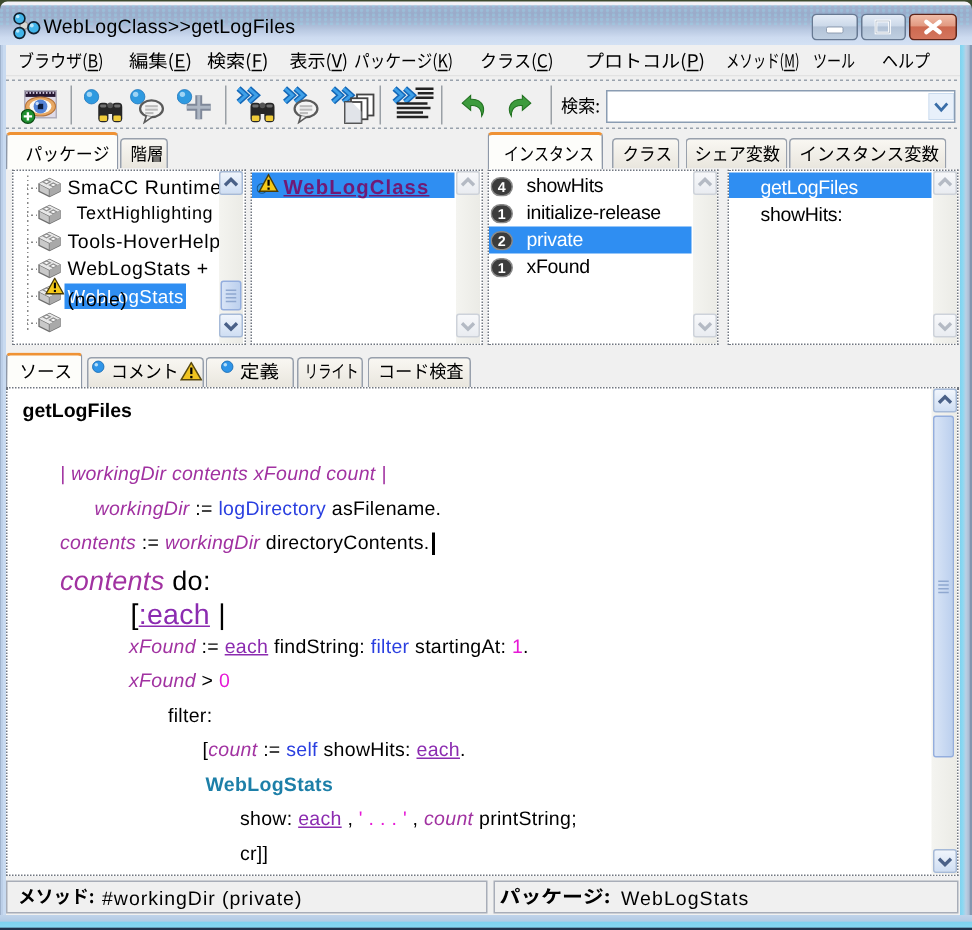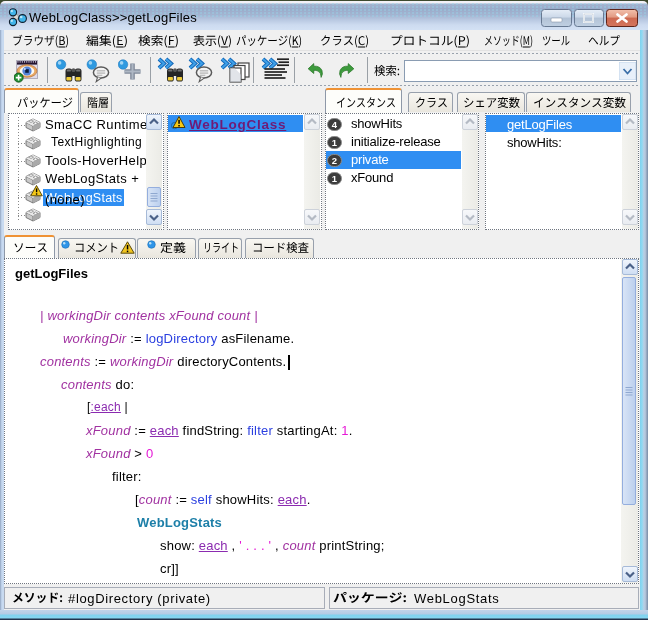--- a/index.html
+++ b/index.html
@@ -511,35 +511,35 @@
     <rect x="3.5" y="117.5" width="7" height="1" fill="#8fa8d0"></rect>
   </svg>
 <div class="abs" style="left:622px;top:566px;width:16px;height:16px;background:linear-gradient(#f0f5fc,#cfdef3);border:1px solid #a6bad8;border-radius:2px;"></div>
 <svg class="abs" style="left:622px;top:566px" width="16" height="16" viewBox="0 0 16 16">
     <path d="M4 6.5 L8 10.5 L12 6.5" stroke="#4a6188" stroke-width="2.2" fill="none"></path>
   </svg>
 <div class="txt" style="left:15px;top:265.5px;font-size:13px;letter-spacing:0.2px;"><span style="color:#000;font-weight:bold;letter-spacing:0;">getLogFiles</span></div>
 <div class="txt" style="left:40px;top:308.0px;font-size:13px;letter-spacing:0.2px;"><span style="color:#a132a1;font-style:italic;">| </span><span style="color:#a132a1;font-style:italic;">workingDir contents xFound count</span><span style="color:#a132a1;font-style:italic;"> |</span></div>
 <div class="txt" style="left:40px;top:331.0px;font-size:13px;letter-spacing:0.2px;margin-left:23px;"><span style="color:#a132a1;font-style:italic;">workingDir</span><span style="color:#000;"> := </span><span style="color:#2a3fe0;">logDirectory</span><span style="color:#000;"> asFilename.</span></div>
 <div class="txt" style="left:40px;top:354.0px;font-size:13px;letter-spacing:0.2px;"><span style="color:#a132a1;font-style:italic;">contents</span><span style="color:#000;"> := </span><span style="color:#a132a1;font-style:italic;">workingDir</span><span style="color:#000;"> directoryContents.</span></div>
-<div class="txt" style="left:40px;top:377.0px;font-size:13px;letter-spacing:0.2px;margin-left:21px;"><span style="color:#a132a1;font-style:italic;">contents</span><span style="color:#000;"> do:</span></div>
-<div class="txt" style="left:87px;top:400.0px;font-size:12px;letter-spacing:0.2px;"><span style="color:#000;">[</span><span style="color:#8b2bb0;text-decoration:underline;">:each</span><span style="color:#000;"> |</span></div>
+<div class="txt" style="left:40px;top:377.0px;font-size:18px;letter-spacing:0.2px;"><span style="color:#a132a1;font-style:italic;">contents</span><span style="color:#000;"> do:</span></div>
+<div class="txt" style="left:87px;top:400.0px;font-size:19px;letter-spacing:0.2px;"><span style="color:#000;">[</span><span style="color:#8b2bb0;text-decoration:underline;">:each</span><span style="color:#000;"> |</span></div>
 <div class="txt" style="left:86px;top:423.0px;font-size:13px;letter-spacing:0.2px;"><span style="color:#a132a1;font-style:italic;">xFound</span><span style="color:#000;"> := </span><span style="color:#8b2bb0;text-decoration:underline;">each</span><span style="color:#000;"> findString: </span><span style="color:#2a3fe0;">filter</span><span style="color:#000;"> startingAt: </span><span style="color:#e619d6;">1</span><span style="color:#000;">.</span></div>
 <div class="txt" style="left:86px;top:446.0px;font-size:13px;letter-spacing:0.2px;"><span style="color:#a132a1;font-style:italic;">xFound</span><span style="color:#000;"> &gt; </span><span style="color:#e619d6;">0</span></div>
 <div class="txt" style="left:112px;top:469.0px;font-size:13px;letter-spacing:0.2px;"><span style="color:#000;">filter:</span></div>
 <div class="txt" style="left:135px;top:492.0px;font-size:13px;letter-spacing:0.2px;"><span style="color:#000;">[</span><span style="color:#a132a1;font-style:italic;">count</span><span style="color:#000;"> := </span><span style="color:#2a3fe0;">self</span><span style="color:#000;"> showHits: </span><span style="color:#8b2bb0;text-decoration:underline;">each</span><span style="color:#000;">.</span></div>
 <div class="txt" style="left:137px;top:515.0px;font-size:13px;letter-spacing:0.2px;"><span style="color:#1d7fa8;font-weight:bold;">WebLogStats</span></div>
 <div class="txt" style="left:160px;top:538.0px;font-size:13px;letter-spacing:0.2px;"><span style="color:#000;">show: </span><span style="color:#8b2bb0;text-decoration:underline;">each</span><span style="color:#000;"> , </span><span style="color:#e619d6;">' . . . '</span><span style="color:#000;"> , </span><span style="color:#a132a1;font-style:italic;">count</span><span style="color:#000;"> printString;</span></div>
 <div class="txt" style="left:160px;top:561.0px;font-size:13px;letter-spacing:0.2px;"><span style="color:#000;">cr]]</span></div>
 <div class="abs" style="left:288px;top:355px;width:1.5px;height:15px;background:#000;"></div>
 <div class="abs" style="left:4px;top:587px;width:321px;height:22px;background:#f0f0f0;border:1px solid #a8adb8;"></div>
 <div class="abs" style="left:329px;top:587px;width:310px;height:22px;background:#f0f0f0;border:1px solid #a8adb8;"></div>
 <svg width="53" height="18" viewBox="0 0 53 18" style="position:absolute;left:12px;top:589px;overflow:visible">
     <g transform="translate(0,13)">
       <path transform="scale(0.9827,1)" d="M10.1 -8.8Q10.0 -8.6 9.9 -8.3Q9.7 -8.0 9.6 -7.7Q9.4 -7.1 9.1 -6.4Q8.7 -5.7 8.3 -5.0Q7.9 -4.3 7.4 -3.7Q6.9 -2.9 6.2 -2.2Q5.5 -1.5 4.6 -0.8Q3.7 -0.0 2.5 0.6L1.2 -0.6Q2.8 -1.4 4.0 -2.4Q5.2 -3.4 6.1 -4.7Q6.9 -5.6 7.3 -6.5Q7.7 -7.4 8.0 -8.3Q8.1 -8.6 8.2 -8.9Q8.3 -9.2 8.3 -9.4ZM3.5 -7.7Q4.0 -7.4 4.5 -7.0Q5.0 -6.7 5.5 -6.3Q6.0 -6.0 6.5 -5.6Q7.0 -5.3 7.4 -5.0Q8.3 -4.2 9.2 -3.4Q10.2 -2.6 10.9 -1.8L9.6 -0.5Q8.9 -1.4 8.0 -2.1Q7.2 -2.9 6.3 -3.7Q6.0 -4.0 5.5 -4.3Q5.1 -4.6 4.6 -5.0Q4.1 -5.4 3.6 -5.7Q3.1 -6.1 2.5 -6.4Z M14.9 -0.7Q16.4 -1.3 17.4 -2.2Q18.4 -3.0 19.0 -4.0Q19.7 -4.9 20.0 -5.9Q20.3 -6.8 20.4 -7.6Q20.5 -8.0 20.6 -8.4Q20.6 -8.8 20.6 -9.0L22.5 -8.8Q22.4 -8.4 22.3 -8.0Q22.2 -7.6 22.2 -7.4Q22.0 -6.3 21.6 -5.2Q21.2 -4.2 20.5 -3.2Q19.8 -2.1 18.8 -1.1Q17.8 -0.2 16.4 0.5ZM14.7 -9.0Q14.9 -8.7 15.2 -8.2Q15.5 -7.7 15.8 -7.2Q16.1 -6.7 16.3 -6.2Q16.6 -5.8 16.8 -5.5L15.2 -4.6Q15.0 -5.1 14.7 -5.6Q14.4 -6.1 14.1 -6.6Q13.9 -7.1 13.6 -7.5Q13.3 -7.9 13.1 -8.2Z M30.1 -7.1Q30.1 -6.9 30.3 -6.6Q30.4 -6.2 30.6 -5.8Q30.7 -5.4 30.9 -5.1Q31.0 -4.7 31.0 -4.5L29.6 -4.0Q29.6 -4.2 29.4 -4.6Q29.3 -4.9 29.2 -5.3Q29.0 -5.7 28.9 -6.1Q28.7 -6.4 28.6 -6.7ZM34.5 -6.3Q34.4 -6.0 34.3 -5.8Q34.3 -5.6 34.2 -5.4Q34.0 -4.5 33.6 -3.6Q33.2 -2.7 32.6 -1.9Q31.7 -0.8 30.7 -0.0Q29.6 0.7 28.5 1.1L27.3 -0.2Q27.9 -0.3 28.7 -0.7Q29.4 -1.1 30.1 -1.6Q30.8 -2.1 31.3 -2.7Q31.7 -3.2 32.0 -3.9Q32.3 -4.5 32.5 -5.3Q32.7 -6.0 32.8 -6.8ZM27.3 -6.5Q27.4 -6.3 27.5 -5.9Q27.7 -5.5 27.9 -5.1Q28.0 -4.8 28.2 -4.4Q28.3 -4.0 28.4 -3.8L26.9 -3.2Q26.9 -3.4 26.7 -3.8Q26.6 -4.2 26.4 -4.6Q26.2 -5.1 26.1 -5.4Q25.9 -5.8 25.8 -6.0Z M44.2 -8.9Q44.4 -8.7 44.6 -8.4Q44.8 -8.0 44.9 -7.7Q45.1 -7.4 45.3 -7.1L44.2 -6.6Q44.1 -7.0 43.9 -7.3Q43.7 -7.6 43.6 -7.9Q43.4 -8.2 43.2 -8.5ZM45.8 -9.6Q45.9 -9.3 46.1 -9.0Q46.4 -8.7 46.6 -8.4Q46.8 -8.1 46.9 -7.8L45.9 -7.3Q45.7 -7.7 45.5 -8.0Q45.3 -8.3 45.2 -8.6Q45.0 -8.8 44.8 -9.1ZM39.4 -1.0Q39.4 -1.2 39.4 -1.7Q39.4 -2.3 39.4 -2.9Q39.4 -3.6 39.4 -4.4Q39.4 -5.1 39.4 -5.8Q39.4 -6.5 39.4 -7.1Q39.4 -7.6 39.4 -7.9Q39.4 -8.2 39.4 -8.6Q39.3 -9.0 39.3 -9.3H41.1Q41.1 -9.0 41.1 -8.6Q41.0 -8.2 41.0 -7.9Q41.0 -7.5 41.0 -7.0Q41.0 -6.4 41.0 -5.7Q41.0 -5.0 41.0 -4.3Q41.0 -3.5 41.0 -2.9Q41.0 -2.2 41.0 -1.7Q41.0 -1.2 41.0 -1.0Q41.0 -0.8 41.1 -0.5Q41.1 -0.2 41.1 0.1Q41.1 0.4 41.2 0.7H39.3Q39.3 0.3 39.4 -0.1Q39.4 -0.6 39.4 -1.0ZM40.7 -6.2Q41.3 -6.1 42.0 -5.8Q42.8 -5.6 43.5 -5.3Q44.3 -5.0 45.0 -4.7Q45.6 -4.5 46.1 -4.2L45.4 -2.6Q44.9 -2.9 44.3 -3.1Q43.6 -3.4 43.0 -3.6Q42.4 -3.9 41.8 -4.1Q41.2 -4.3 40.7 -4.5Z M50.0 -4.4Q49.5 -4.4 49.2 -4.7Q48.9 -5.1 48.9 -5.5Q48.9 -6.0 49.2 -6.4Q49.5 -6.7 50.0 -6.7Q50.4 -6.7 50.7 -6.4Q51.0 -6.0 51.0 -5.5Q51.0 -5.1 50.7 -4.7Q50.4 -4.4 50.0 -4.4ZM50.0 0.2Q49.5 0.2 49.2 -0.2Q48.9 -0.5 48.9 -1.0Q48.9 -1.5 49.2 -1.8Q49.5 -2.1 50.0 -2.1Q50.4 -2.1 50.7 -1.8Q51.0 -1.5 51.0 -1.0Q51.0 -0.5 50.7 -0.2Q50.4 0.2 50.0 0.2Z" fill="#000"></path>
     </g>
   </svg>
-<div class="txt" style="left:68px;top:591px;font-size:13px;letter-spacing:0.65px;">#logDirectory (private)</div>
+<div class="txt" style="left:68px;top:591px;font-size:13px;letter-spacing:0.65px;">#workingDir (private)</div>
 <svg width="76" height="18" viewBox="0 0 76 18" style="position:absolute;left:333px;top:589px;overflow:visible">
     <g transform="translate(0,13)">
       <path transform="scale(1.1581,1)" d="M9.6 -8.6Q9.6 -8.3 9.8 -8.1Q10.0 -7.9 10.3 -7.9Q10.6 -7.9 10.8 -8.1Q11.0 -8.3 11.0 -8.6Q11.0 -8.9 10.8 -9.1Q10.6 -9.3 10.3 -9.3Q10.0 -9.3 9.8 -9.1Q9.6 -8.9 9.6 -8.6ZM8.9 -8.6Q8.9 -9.0 9.1 -9.4Q9.3 -9.7 9.6 -9.9Q9.9 -10.1 10.3 -10.1Q10.7 -10.1 11.0 -9.9Q11.4 -9.7 11.6 -9.4Q11.7 -9.0 11.7 -8.6Q11.7 -8.2 11.6 -7.9Q11.4 -7.6 11.0 -7.4Q10.7 -7.2 10.3 -7.2Q9.9 -7.2 9.6 -7.4Q9.3 -7.6 9.1 -7.9Q8.9 -8.2 8.9 -8.6ZM2.3 -3.7Q2.5 -4.2 2.7 -4.8Q2.9 -5.4 3.0 -5.9Q3.2 -6.5 3.3 -7.1Q3.4 -7.7 3.4 -8.3L5.2 -7.9Q5.1 -7.8 5.1 -7.5Q5.0 -7.3 5.0 -7.1Q4.9 -6.9 4.9 -6.7Q4.8 -6.4 4.7 -6.0Q4.6 -5.5 4.5 -5.0Q4.3 -4.5 4.2 -4.0Q4.0 -3.5 3.9 -3.1Q3.7 -2.5 3.4 -1.9Q3.1 -1.3 2.8 -0.7Q2.4 -0.1 2.1 0.3L0.4 -0.4Q1.0 -1.1 1.5 -2.0Q2.0 -2.9 2.3 -3.7ZM8.2 -4.0Q8.1 -4.5 7.8 -5.0Q7.6 -5.5 7.4 -6.1Q7.1 -6.6 6.9 -7.1Q6.7 -7.6 6.5 -7.9L8.1 -8.4Q8.3 -8.1 8.5 -7.6Q8.7 -7.1 9.0 -6.6Q9.2 -6.0 9.5 -5.5Q9.7 -4.9 9.9 -4.5Q10.0 -4.1 10.2 -3.6Q10.4 -3.0 10.6 -2.5Q10.8 -1.9 11.0 -1.3Q11.1 -0.8 11.3 -0.3L9.5 0.3Q9.3 -0.5 9.1 -1.2Q8.9 -1.9 8.7 -2.6Q8.5 -3.3 8.2 -4.0Z M18.1 -7.1Q18.1 -6.9 18.3 -6.6Q18.4 -6.2 18.6 -5.8Q18.7 -5.4 18.9 -5.1Q19.0 -4.7 19.0 -4.5L17.6 -4.0Q17.6 -4.2 17.4 -4.6Q17.3 -4.9 17.2 -5.3Q17.0 -5.7 16.9 -6.1Q16.7 -6.4 16.6 -6.7ZM22.5 -6.3Q22.4 -6.0 22.3 -5.8Q22.3 -5.6 22.2 -5.4Q22.0 -4.5 21.6 -3.6Q21.2 -2.7 20.6 -1.9Q19.7 -0.8 18.7 -0.0Q17.6 0.7 16.5 1.1L15.3 -0.2Q15.9 -0.3 16.7 -0.7Q17.4 -1.1 18.1 -1.6Q18.8 -2.1 19.3 -2.7Q19.7 -3.2 20.0 -3.9Q20.3 -4.5 20.5 -5.3Q20.7 -6.0 20.8 -6.8ZM15.3 -6.5Q15.4 -6.3 15.5 -5.9Q15.7 -5.5 15.9 -5.1Q16.0 -4.8 16.2 -4.4Q16.3 -4.0 16.4 -3.8L14.9 -3.2Q14.9 -3.4 14.7 -3.8Q14.6 -4.2 14.4 -4.6Q14.2 -5.1 14.1 -5.4Q13.9 -5.8 13.8 -6.0Z M29.4 -9.4Q29.3 -9.2 29.2 -8.9Q29.1 -8.6 29.0 -8.4Q28.9 -8.1 28.7 -7.8Q28.6 -7.4 28.4 -7.0Q28.3 -6.6 28.1 -6.3Q27.9 -5.9 27.5 -5.3Q27.2 -4.8 26.8 -4.3Q26.4 -3.9 26.0 -3.5L24.5 -4.4Q24.8 -4.7 25.1 -5.0Q25.4 -5.3 25.7 -5.6Q26.0 -6.0 26.2 -6.3Q26.4 -6.6 26.6 -6.9Q26.8 -7.3 27.0 -7.8Q27.2 -8.2 27.3 -8.5Q27.4 -8.8 27.4 -9.2Q27.5 -9.5 27.5 -9.8ZM27.5 -7.5Q27.7 -7.5 28.1 -7.5Q28.5 -7.5 29.0 -7.5Q29.5 -7.5 30.1 -7.5Q30.7 -7.5 31.3 -7.5Q31.9 -7.5 32.4 -7.5Q32.9 -7.5 33.3 -7.5Q33.6 -7.5 33.8 -7.5Q34.1 -7.5 34.4 -7.6Q34.8 -7.6 35.1 -7.6V-6.0Q34.7 -6.0 34.4 -6.0Q34.0 -6.0 33.8 -6.0Q33.6 -6.0 33.1 -6.0Q32.7 -6.0 32.0 -6.0Q31.4 -6.0 30.7 -6.0Q30.0 -6.0 29.3 -6.0Q28.7 -6.0 28.2 -6.0Q27.6 -6.0 27.4 -6.0ZM32.2 -6.7Q32.1 -5.4 31.9 -4.2Q31.6 -3.1 31.2 -2.2Q30.7 -1.3 30.0 -0.6Q29.4 0.1 28.5 0.7L26.9 -0.4Q27.2 -0.6 27.5 -0.7Q27.8 -0.9 28.0 -1.1Q28.5 -1.5 29.0 -2.0Q29.4 -2.5 29.8 -3.2Q30.1 -3.9 30.3 -4.7Q30.5 -5.6 30.5 -6.7Z M37.1 -5.6Q37.3 -5.5 37.7 -5.5Q38.0 -5.5 38.4 -5.5Q38.7 -5.5 39.0 -5.5Q39.3 -5.5 39.8 -5.5Q40.2 -5.5 40.7 -5.5Q41.3 -5.5 41.8 -5.5Q42.4 -5.5 42.9 -5.5Q43.5 -5.5 44.0 -5.5Q44.5 -5.5 44.9 -5.5Q45.3 -5.5 45.5 -5.5Q45.9 -5.5 46.3 -5.5Q46.6 -5.5 46.9 -5.6V-3.7Q46.7 -3.7 46.3 -3.7Q45.9 -3.7 45.5 -3.7Q45.3 -3.7 44.9 -3.7Q44.5 -3.7 44.0 -3.7Q43.5 -3.7 42.9 -3.7Q42.4 -3.7 41.8 -3.7Q41.3 -3.7 40.7 -3.7Q40.2 -3.7 39.8 -3.7Q39.3 -3.7 39.0 -3.7Q38.5 -3.7 38.0 -3.7Q37.4 -3.7 37.1 -3.7Z M56.8 -9.2Q56.9 -9.0 57.1 -8.6Q57.3 -8.3 57.5 -8.0Q57.7 -7.6 57.9 -7.4L56.8 -6.9Q56.6 -7.3 56.5 -7.6Q56.3 -7.9 56.1 -8.2Q56.0 -8.5 55.8 -8.8ZM58.4 -9.8Q58.6 -9.6 58.8 -9.2Q59.0 -8.9 59.2 -8.6Q59.4 -8.3 59.5 -8.0L58.5 -7.5Q58.3 -7.9 58.1 -8.2Q58.0 -8.5 57.8 -8.8Q57.6 -9.1 57.4 -9.4ZM51.5 -9.4Q51.8 -9.3 52.2 -9.1Q52.6 -8.8 53.0 -8.6Q53.4 -8.3 53.7 -8.1Q54.0 -7.9 54.3 -7.7L53.4 -6.4Q53.1 -6.6 52.8 -6.8Q52.5 -7.0 52.1 -7.3Q51.7 -7.5 51.3 -7.7Q51.0 -8.0 50.7 -8.1ZM49.3 -0.9Q50.0 -1.0 50.7 -1.2Q51.4 -1.4 52.1 -1.7Q52.8 -1.9 53.4 -2.3Q54.4 -2.9 55.3 -3.6Q56.2 -4.3 56.9 -5.1Q57.6 -5.9 58.1 -6.8L59.0 -5.1Q58.2 -3.9 56.9 -2.8Q55.7 -1.7 54.2 -0.8Q53.6 -0.5 52.9 -0.2Q52.2 0.1 51.5 0.3Q50.7 0.6 50.2 0.6ZM49.7 -6.7Q50.0 -6.6 50.4 -6.3Q50.8 -6.1 51.1 -5.9Q51.5 -5.6 51.9 -5.4Q52.2 -5.2 52.4 -5.0L51.6 -3.7Q51.3 -3.9 51.0 -4.1Q50.6 -4.3 50.2 -4.5Q49.9 -4.8 49.5 -5.0Q49.1 -5.2 48.8 -5.4Z M62.0 -4.4Q61.5 -4.4 61.2 -4.7Q60.9 -5.1 60.9 -5.5Q60.9 -6.0 61.2 -6.4Q61.5 -6.7 62.0 -6.7Q62.4 -6.7 62.7 -6.4Q63.0 -6.0 63.0 -5.5Q63.0 -5.1 62.7 -4.7Q62.4 -4.4 62.0 -4.4ZM62.0 0.2Q61.5 0.2 61.2 -0.2Q60.9 -0.5 60.9 -1.0Q60.9 -1.5 61.2 -1.8Q61.5 -2.1 62.0 -2.1Q62.4 -2.1 62.7 -1.8Q63.0 -1.5 63.0 -1.0Q63.0 -0.5 62.7 -0.2Q62.4 0.2 62.0 0.2Z" fill="#000"></path>
     </g>
   </svg>
 <div class="txt" style="left:414px;top:591px;font-size:13px;letter-spacing:0.7px;">WebLogStats</div>
 </body></html>

